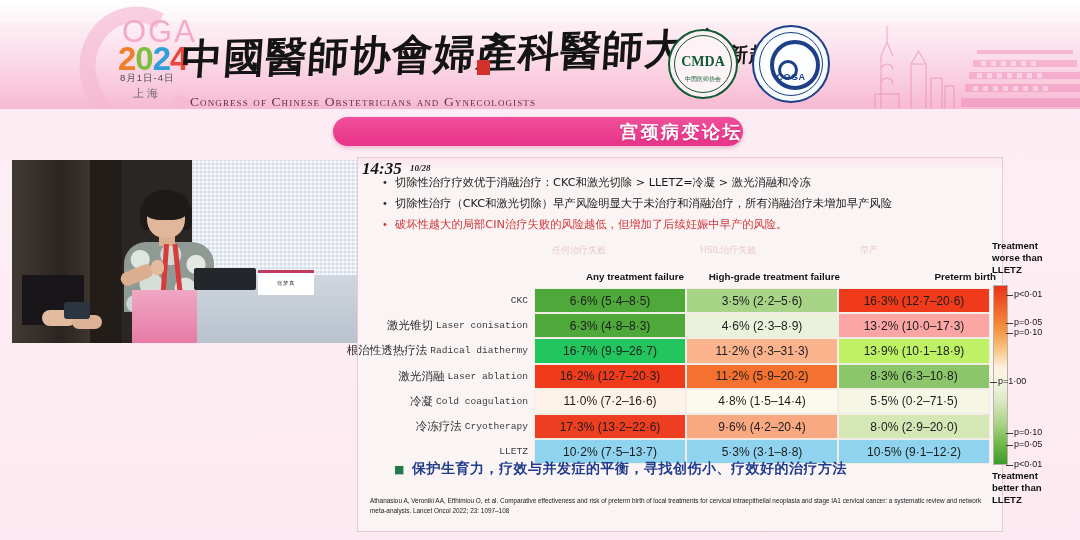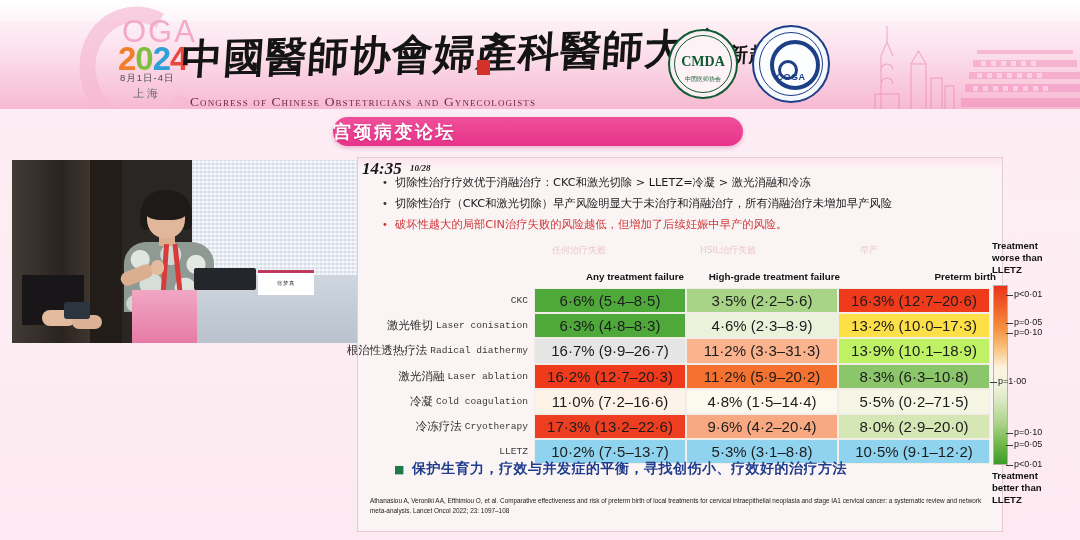--- a/index.html
+++ b/index.html
@@ -54,21 +54,21 @@
   .coga-l .inner:after{content:"";position:absolute;left:4px;top:16px;width:14px;height:14px;
     border:3px solid #1c3f86;border-radius:50%;}
   .coga-l .lbl{position:absolute;left:0;right:0;top:45px;text-align:center;
     font-size:9px;font-weight:bold;color:#1c3f86;letter-spacing:.5px;}
   .skyline{position:absolute;left:845px;top:20px;width:235px;height:93px;opacity:.55;}
 
   
   .title-pill{position:absolute;left:333px;top:117px;width:410px;height:29px;
     background:linear-gradient(180deg,#ef4f9a 0%,#e8338a 100%);border-radius:16px;
     box-shadow:0 2px 4px rgba(180,40,110,.28);}
-  .title-pill span{display:block;text-align:left;line-height:29px;color:#fff;
+  .title-pill span{display:block;text-align:right;line-height:29px;color:#fff;
     font-size:18px;font-weight:bold;letter-spacing:2.5px;
     font-family:"DejaVu Sans",sans-serif;text-shadow:0 1px 1px rgba(150,20,80,.45);}
 
   
   .video{position:absolute;left:12px;top:160px;width:345px;height:183px;
     background:#2a2623;overflow:hidden;}
   .v-wall{position:absolute;left:180px;top:0;width:165px;height:183px;
     background:repeating-linear-gradient(90deg,#d7dde8 0px,#d7dde8 2px,#eef1f6 2px,#eef1f6 4px);}
   .v-wall2{position:absolute;left:180px;top:0;width:165px;height:183px;
     background:repeating-linear-gradient(0deg,rgba(255,255,255,.5) 0px,rgba(255,255,255,.5) 2px,rgba(210,220,235,.3) 2px,rgba(210,220,235,.3) 4px);}
@@ -148,21 +148,21 @@
   .t-head{position:absolute;top:27px;font-size:9.8px;color:#141414;font-weight:bold;
     text-align:right;line-height:1.18;font-family:Liberation Sans, sans-serif;}
 
   .trow{display:flex;align-items:stretch;height:25.2px;}
   .rlabel{width:158px;text-align:right;padding-right:6px;font-size:10.5px;color:#3c3c3c;
     display:flex;align-items:center;justify-content:flex-end;gap:3px;
     font-family:"DejaVu Sans",sans-serif;white-space:nowrap;}
   .rlabel .cn{font-size:11.5px;color:#2e2e2e;}
   .rlabel .en{font-size:9.6px;color:#3a3a3a;font-family:Liberation Mono, monospace;}
   .cell{flex:1;display:flex;align-items:center;justify-content:center;
-    font-size:15px;color:#1c1c1c;border:1px solid #f2ece6;
+    font-size:12px;color:#1c1c1c;border:1px solid #f2ece6;
     font-family:"Liberation Sans",sans-serif;white-space:nowrap;}
 
   
   .legend{position:absolute;left:634px;top:86px;width:0;}
   .lg-top{position:absolute;left:0;top:-4px;width:72px;font-size:9.6px;font-weight:bold;
     color:#121212;line-height:1.25;}
   .lg-bar{position:absolute;left:1px;top:41px;width:13px;height:178px;
     background:linear-gradient(180deg,#e8331b 0%,#ef5a27 10%,#f4913f 24%,#f9c785 36%,
       #fdf3de 46%,#f3f5e2 54%,#dbe9c5 64%,#a8d184 78%,#6ab544 90%,#3c9a2c 100%);
     border:1px solid #b9b0a8;}
@@ -321,28 +321,28 @@
             <div class="cell" style="background: rgb(168, 212, 135);">3·5% (2·2–5·6)</div>
             <div class="cell" style="background: rgb(239, 59, 28);">16·3% (12·7–20·6)</div>
           </div>
           <div class="trow">
             <div class="rlabel">
               <span class="cn">激光锥切</span>
               <span class="en">Laser conisation</span>
             </div>
             <div class="cell" style="background: rgb(79, 168, 58);">6·3% (4·8–8·3)</div>
             <div class="cell" style="background: rgb(234, 242, 220);">4·6% (2·3–8·9)</div>
-            <div class="cell" style="background: #fde047;">13·2% (10·0–17·3)</div>
+            <div class="cell" style="background: #fca5a5;">13·2% (10·0–17·3)</div>
           </div>
           <div class="trow">
             <div class="rlabel">
               <span class="cn">根治性透热疗法</span>
               <span class="en">Radical diathermy</span>
             </div>
-            <div class="cell" style="background: #e5e5e5;">16·7% (9·9–26·7)</div>
+            <div class="cell" style="background: #22c55e;">16·7% (9·9–26·7)</div>
             <div class="cell" style="background: rgb(251, 179, 142);">11·2% (3·3–31·3)</div>
             <div class="cell" style="background: #bef264;">13·9% (10·1–18·9)</div>
           </div>
           <div class="trow">
             <div class="rlabel">
               <span class="cn">激光消融</span>
               <span class="en">Laser ablation</span>
             </div>
             <div class="cell" style="background: rgb(239, 59, 28);">16·2% (12·7–20·3)</div>
             <div class="cell" style="background: rgb(244, 113, 47);">11·2% (5·9–20·2)</div>

